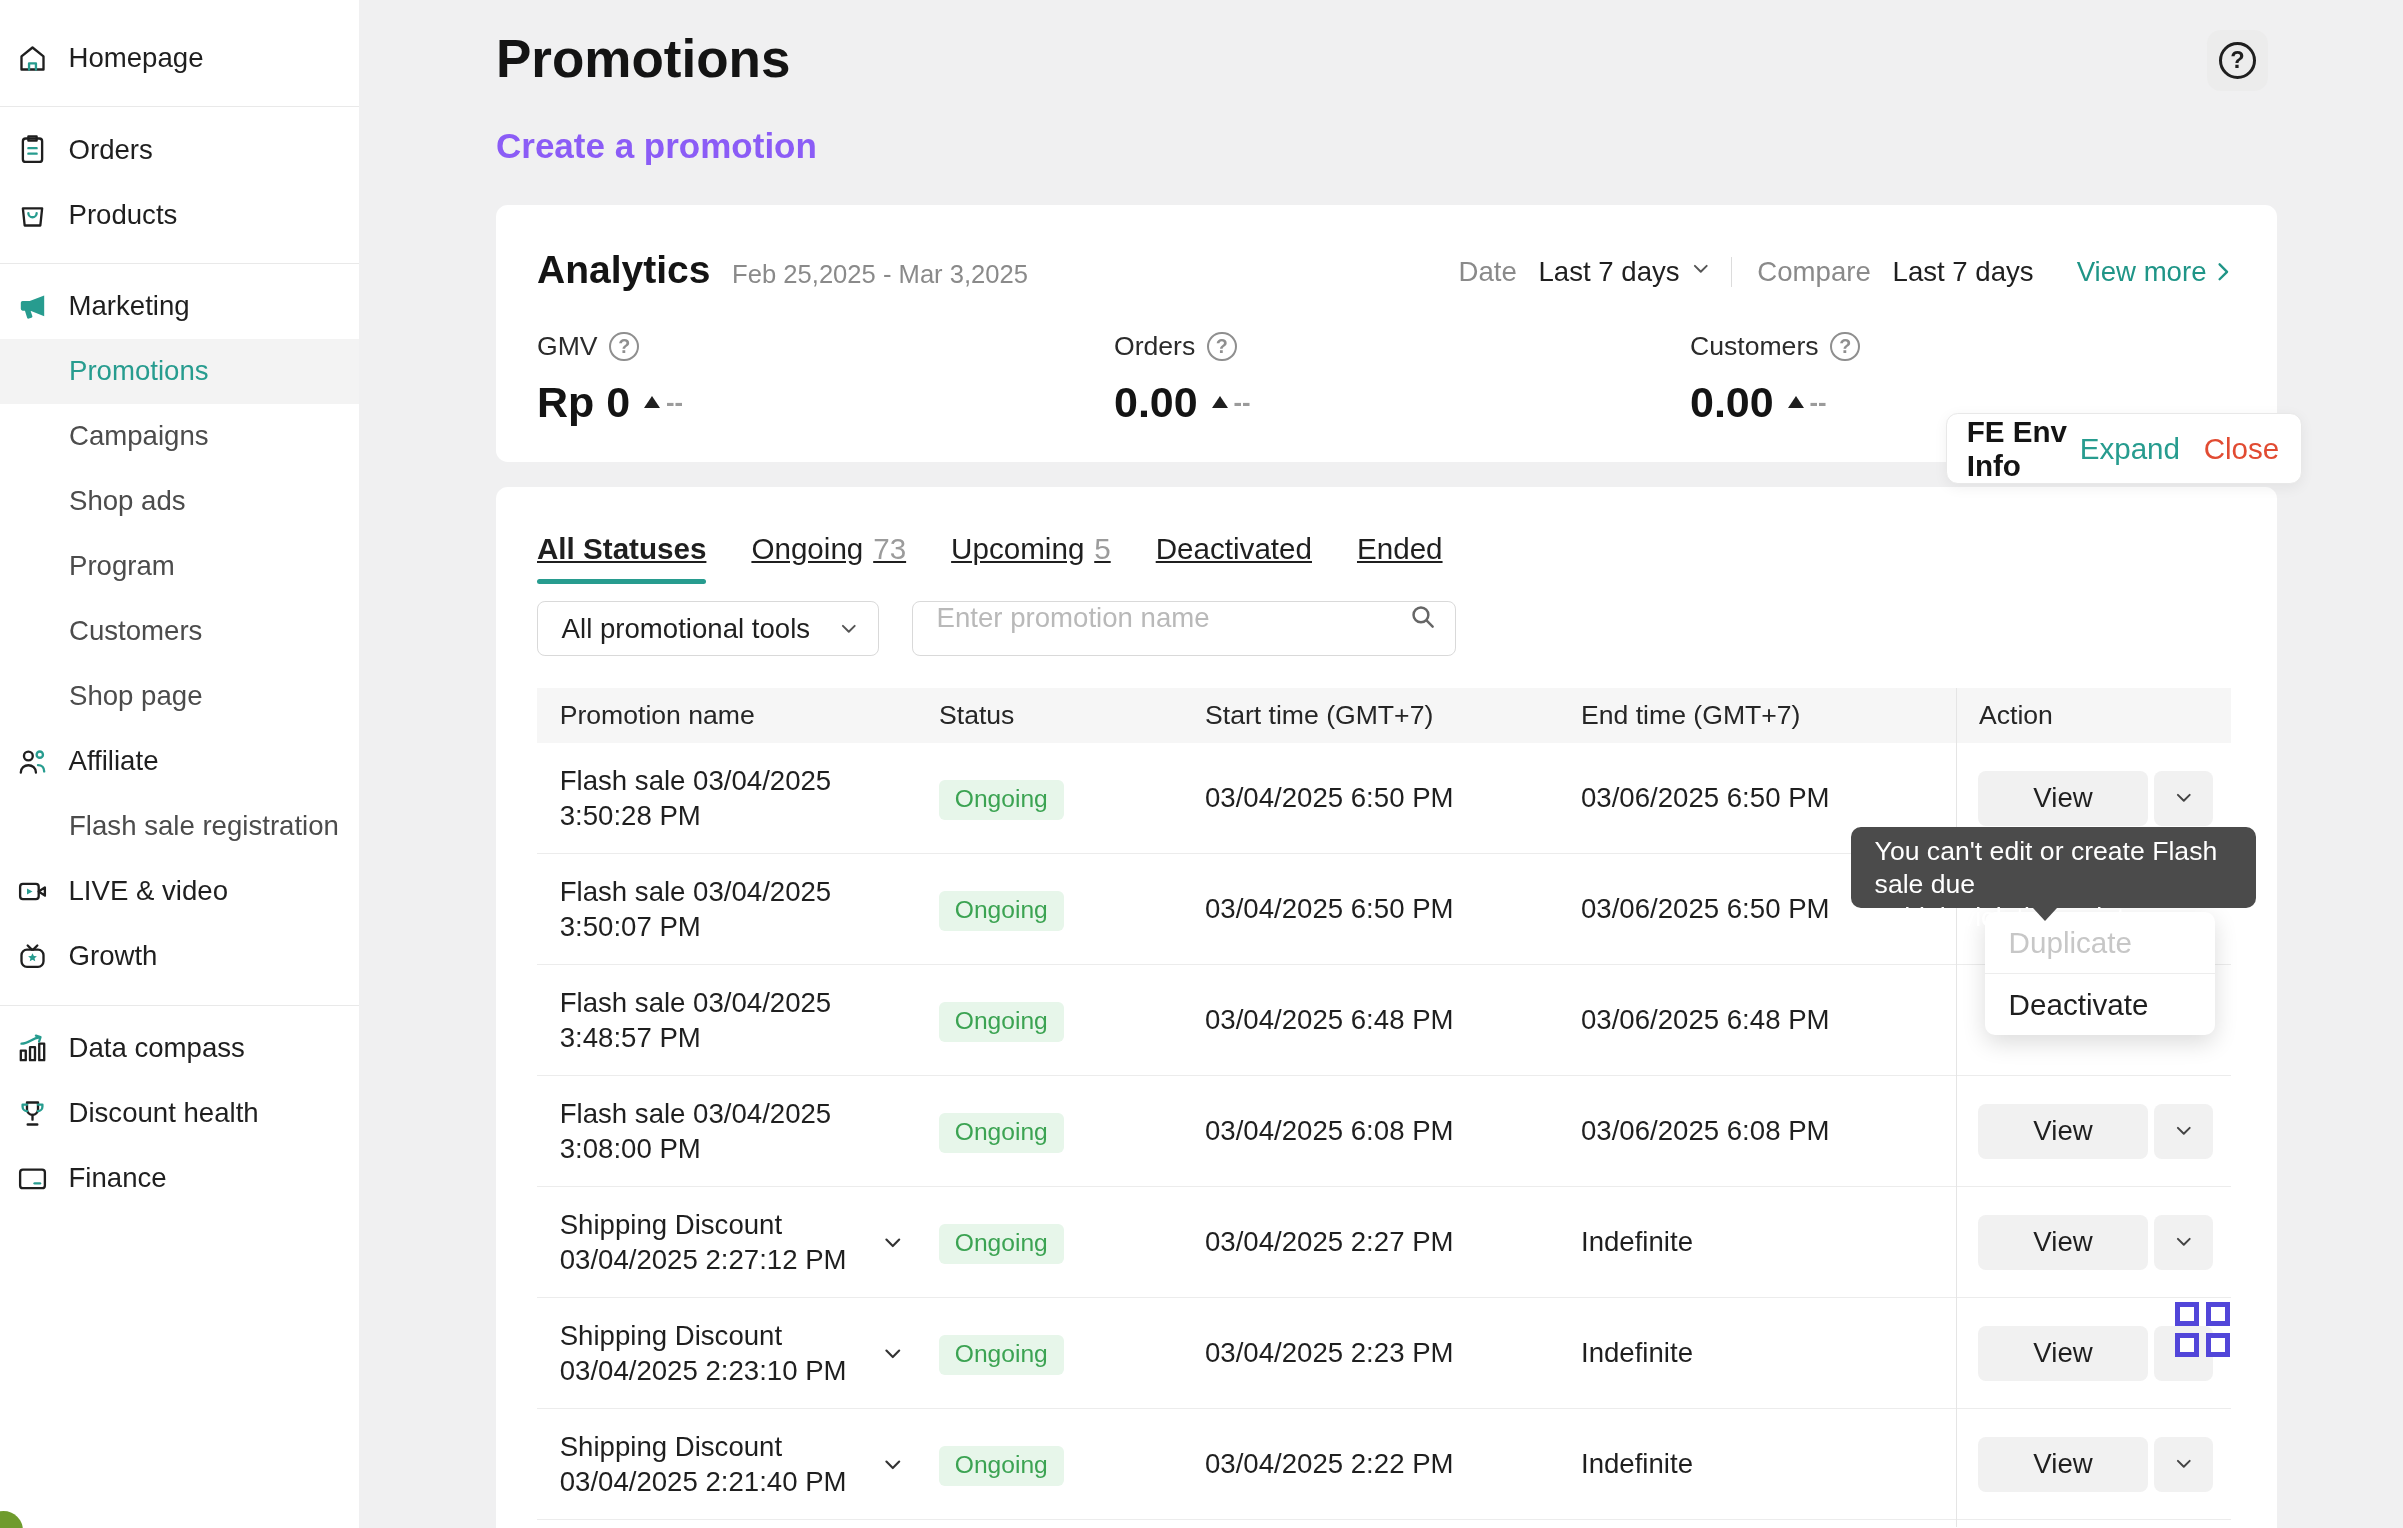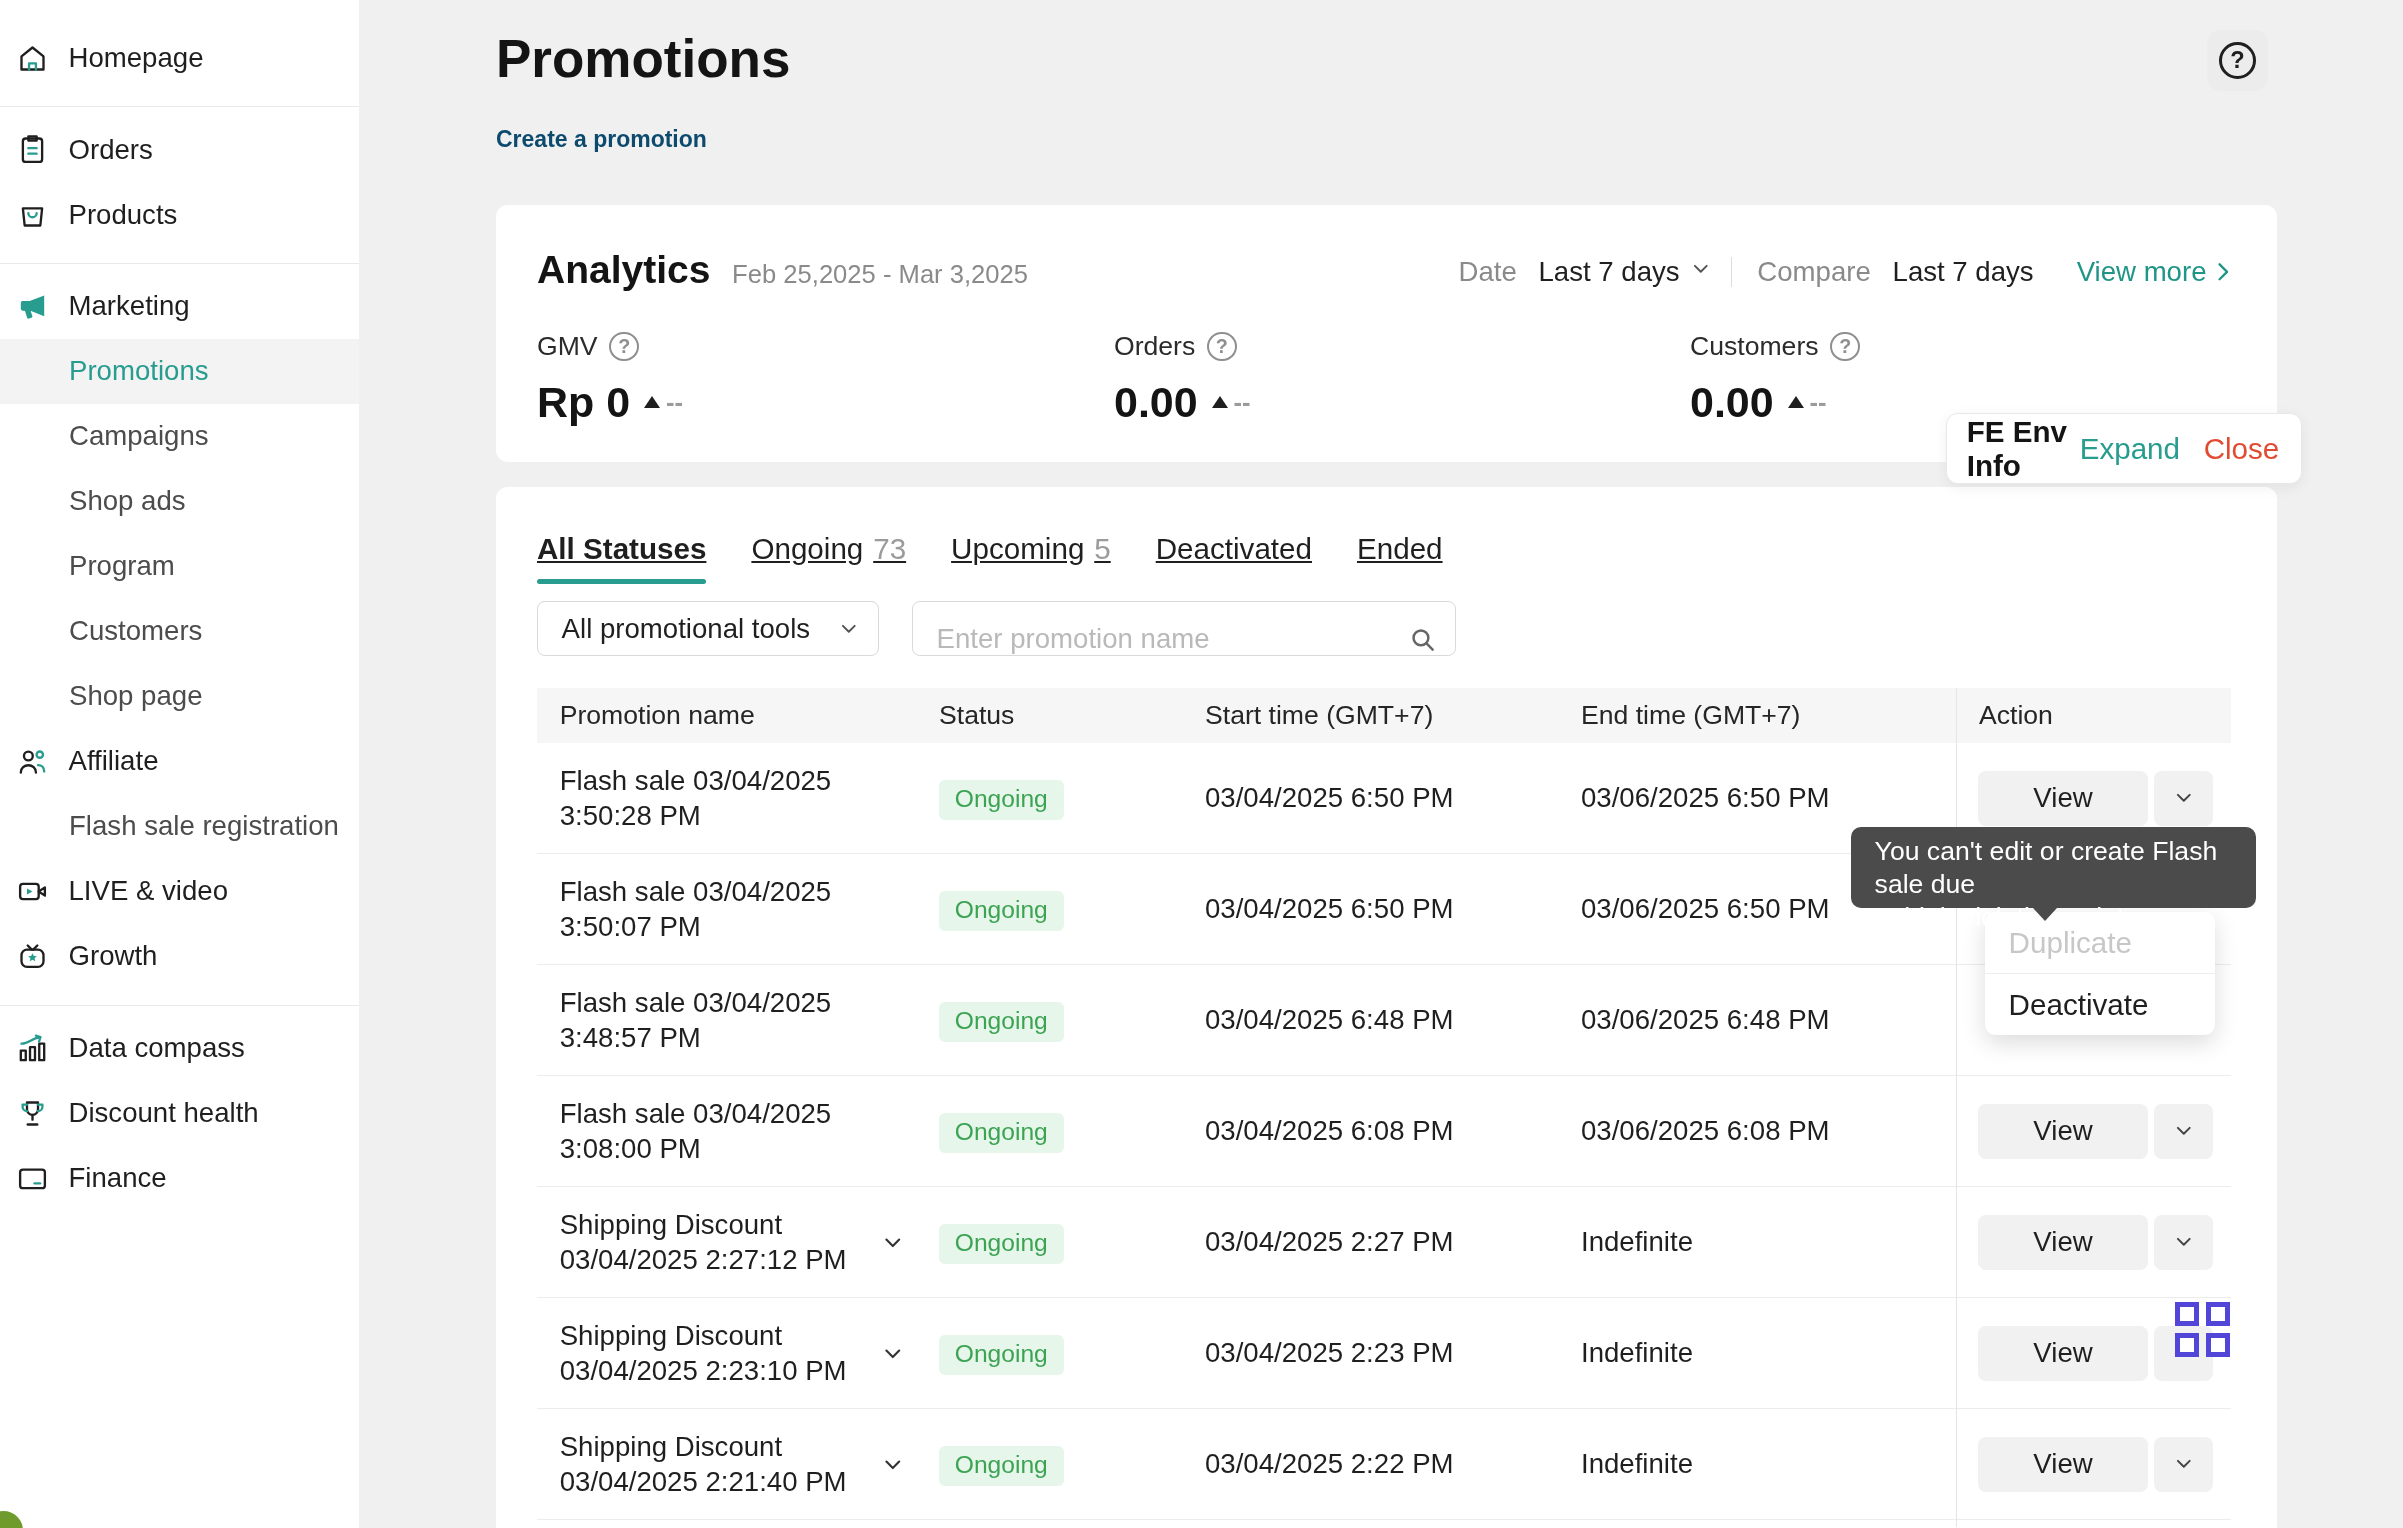--- a/index.html
+++ b/index.html
@@ -13,21 +13,21 @@
   .side-item .s-label { font-size:27.6px; color:#1f1f1f; }
   .side-item.sub { padding-left:69px; }
   .side-item.sub .s-label { color:#4c4c4c; }
   .side-item.active { background:#f3f3f3; }
   .side-item.active .s-label { color:#279c8f; font-weight:500; }
   .side-div { height:1px; background:#e9e9e9; margin:15.8px 0 9.9px 0; }
 
   
   .page-title { position:absolute; left:496px; top:27.6px; font-size:53px; font-weight:700; color:#141414; }
   .page-tabs { position:absolute; left:496px; top:126px; display:flex; gap:47px; }
-  .ptab { position:relative; font-size:23px; font-weight:600; color:#0c4a6e; padding-bottom:19.7px; cursor:pointer; }
+  .ptab { position:relative; font-size:35px; font-weight:600; color:#8b5cf6; padding-bottom:19.7px; cursor:pointer; }
   .ptab.active::after { content:""; position:absolute; left:0; right:0; bottom:0; height:4.9px; background:#279c8f; border-radius:3px; }
   .help-btn { position:absolute; left:2207px; top:29.6px; width:61px; height:61px; background:#ececec; border-radius:13.8px; display:flex; align-items:center; justify-content:center; cursor:pointer; }
 
   .qi { display:flex; align-items:center; justify-content:center; width:29.6px; height:29.6px; border:2px solid #8f8f8f; border-radius:50%; color:#8f8f8f; font-size:19.7px; font-weight:600; }
   .qi.big { width:37px; height:37px; border-color:#1f1f1f; color:#1f1f1f; font-size:23.6px; border-width:3px; }
 
   
   .card { position:absolute; background:#fff; border-radius:11.8px; }
   .card.analytics { left:496px; top:205px; width:1781px; height:257px; }
   .card.tablecard { left:496px; top:487px; width:1781px; height:1059px; border-radius:11.8px 11.8px 0 0; }
@@ -56,21 +56,21 @@
 
   
   .status-tabs { position:absolute; left:41px; top:45px; display:flex; gap:45px; font-size:29.6px; }
   .stab { position:relative; display:flex; align-items:baseline; gap:9.9px; color:#1f1f1f; cursor:pointer; padding-bottom:17.7px;text-decoration:underline; }
   .stab .cnt { color:#9b9b9b; }
   .stab.active { font-weight:600; }
   .stab.active::after { content:""; position:absolute; left:0; right:0; bottom:0; height:4.9px; background:#279c8f; border-radius:3px; }
 
   
   .filter-select { position:absolute; left:41px; top:114px; width:342px; height:55px; border:1px solid #d9d9d9; border-radius:7.9px; display:flex; align-items:center; justify-content:space-between; padding:0 17.7px 0 23.6px; font-size:27.6px; color:#1f1f1f; cursor:pointer; background:#fff; }
-  .search-box { position:absolute; left:416px; top:114px; width:544px; height:55px; border:1px solid #d9d9d9; border-radius:7.9px; display:flex; align-items:flex-end; padding:0 17.7px 0 23.6px; background:#fff; }
+  .search-box { position:absolute; left:416px; top:114px; width:544px; height:55px; border:1px solid #d9d9d9; border-radius:7.9px; display:flex; align-items:flex-start; padding:0 17.7px 0 23.6px; background:#fff; }
   .search-box input { flex:1; border:none; outline:none; font-size:27.6px; color:#1f1f1f; font-family:inherit; background:transparent; }
   .search-box input::placeholder { color:#b9b9b9; }
 
   
   .tbl { position:absolute; left:41px; top:201px; width:1694px; }
   .thead { position:relative; height:55px; background:#f6f6f6; }
   .th { position:absolute; top:0; height:55px; line-height:55px; font-size:26.6px; color:#262626; font-weight:500; }
   .tr { position:relative; height:111px; border-bottom:1px solid #ececec; background:#fff; }
   .c-name { position:absolute; left:22.7px; top:19.7px; font-size:27.6px; color:#1f1f1f; line-height:35px; }
   .c-chev { position:absolute; left:343px; top:43px; width:25.6px; height:25.6px; cursor:pointer; }

